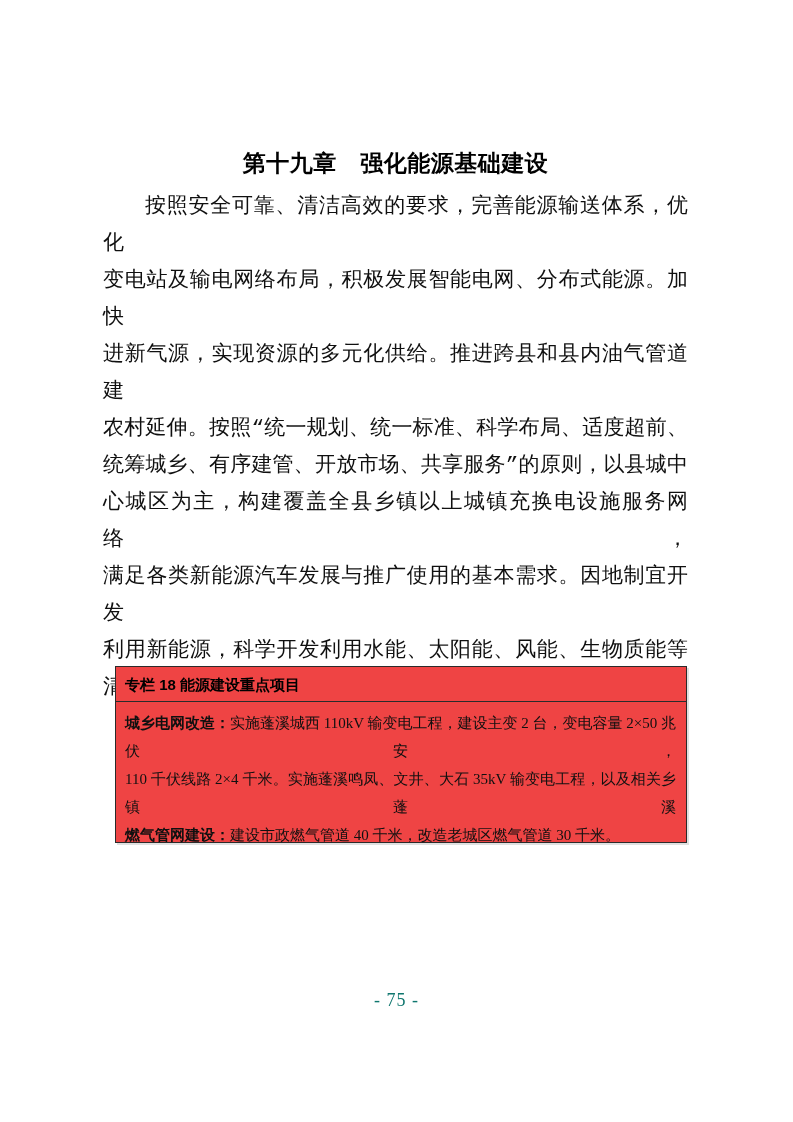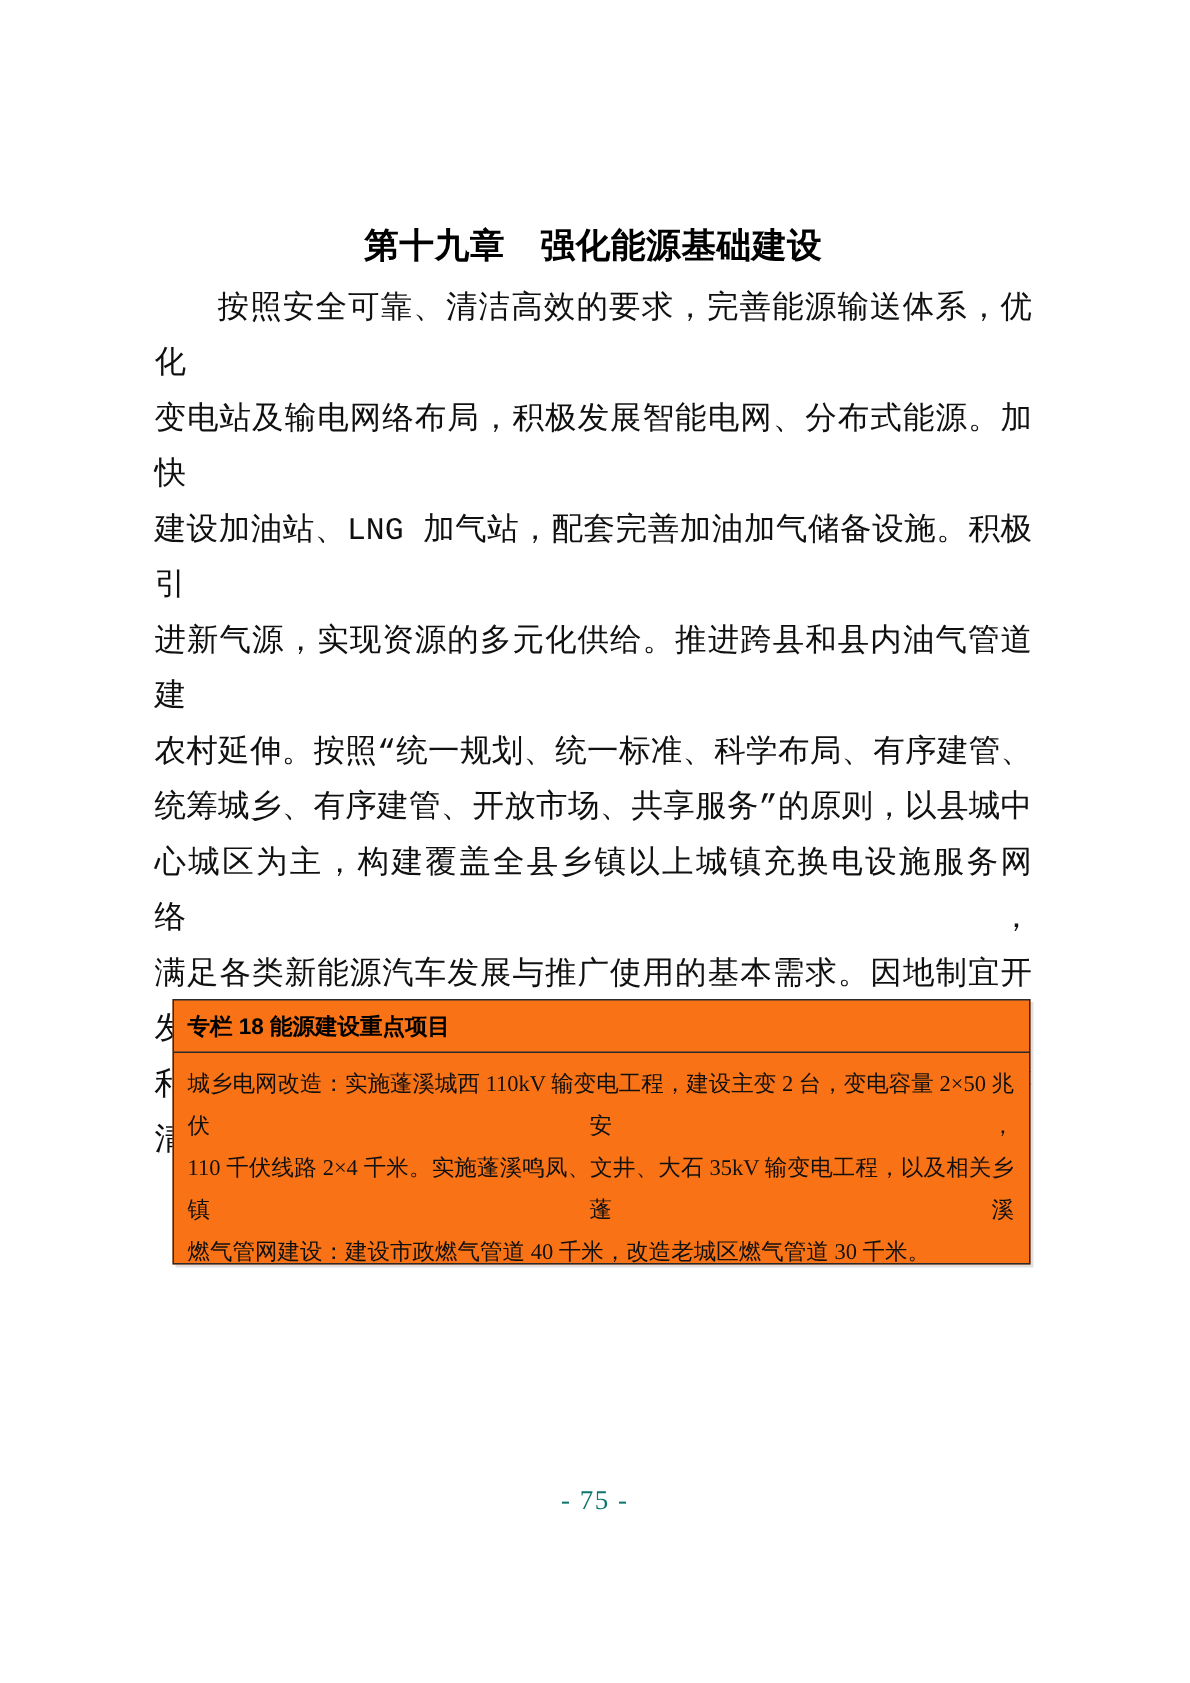--- a/index.html
+++ b/index.html
@@ -42,21 +42,21 @@
     text-align-last: left;
     letter-spacing: 1.5px;
   }
   .column-box {
     position: absolute;
     left: 115px;
     top: 666px;
     width: 572px;
     height: 177px;
     border: 1.5px solid #2b2b2b;
-    background: #f97316;
+    background: #ef4444;
     box-shadow: 2px 2px 0 rgba(0,0,0,0.12);
   }
   .box-header {
     font-family: "Liberation Sans", sans-serif;
     font-weight: 700;
     font-size: 15px;
     line-height: 20px;
     color: #000000;
     padding: 8px 10px 6px 9px;
     border-bottom: 1.5px solid #2b2b2b;
@@ -65,21 +65,21 @@
     padding: 7px 10px 0 9px;
     font-size: 15px;
     line-height: 28px;
     color: #101010;
   }
   .box-line { text-align: left; }
   .box-line.fill {
     text-align: justify;
     text-align-last: justify;
   }
-  .box-label { font-weight: 400; }
+  .box-label { font-weight: 700; }
   .page-number {
     position: absolute;
     left: 0;
     right: 0;
     top: 990px;
     text-align: center;
     font-size: 18px;
     letter-spacing: 1px;
     color: #0f766e;
   }
@@ -89,23 +89,22 @@
 
 <div class="page">
 
   <div class="content">
 
     <div class="doc-title">第十九章　强化能源基础建设</div>
 
     <div>
       <div class="pline indent">按照安全可靠、清洁高效的要求，完善能源输送体系，优化</div>
       <div class="pline">变电站及输电网络布局，积极发展智能电网、分布式能源。加快</div>
-      <div class="pline">建设加油站、LNG 加气站，配套完善加油加气储备设施。积极引</div>
       <div class="pline">进新气源，实现资源的多元化供给。推进跨县和县内油气管道建</div>
-      <div class="pline">农村延伸。按照“统一规划、统一标准、科学布局、有序建管、</div>
+      <div class="pline">农村延伸。按照“统一规划、统一标准、科学布局、适度超前、</div>
       <div class="pline">统筹城乡、有序建管、开放市场、共享服务”的原则，以县城中</div>
       <div class="pline">心城区为主，构建覆盖全县乡镇以上城镇充换电设施服务网络，</div>
       <div class="pline">满足各类新能源汽车发展与推广使用的基本需求。因地制宜开发</div>
       <div class="pline">利用新能源，科学开发利用水能、太阳能、风能、生物质能等清</div>
     </div>
 
   </div>
 
   <div class="column-box">
     <div class="box-header">专栏 18 能源建设重点项目</div>

